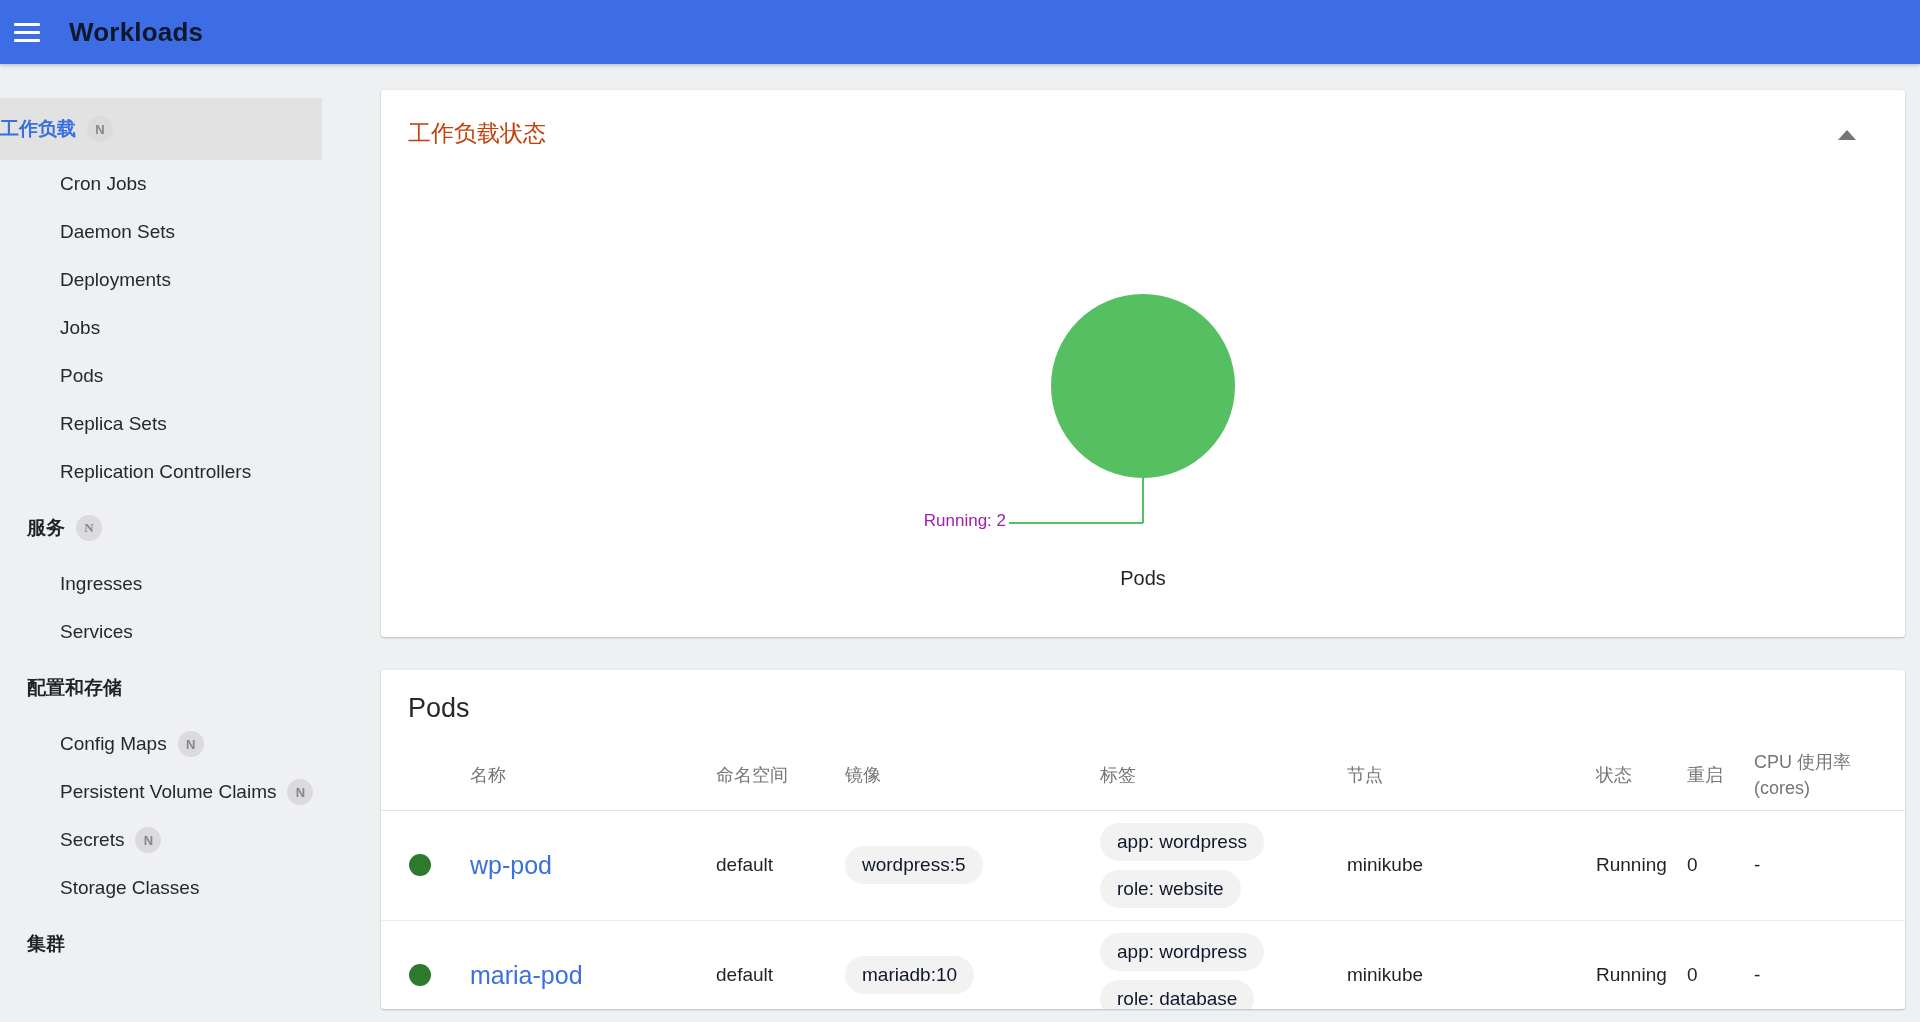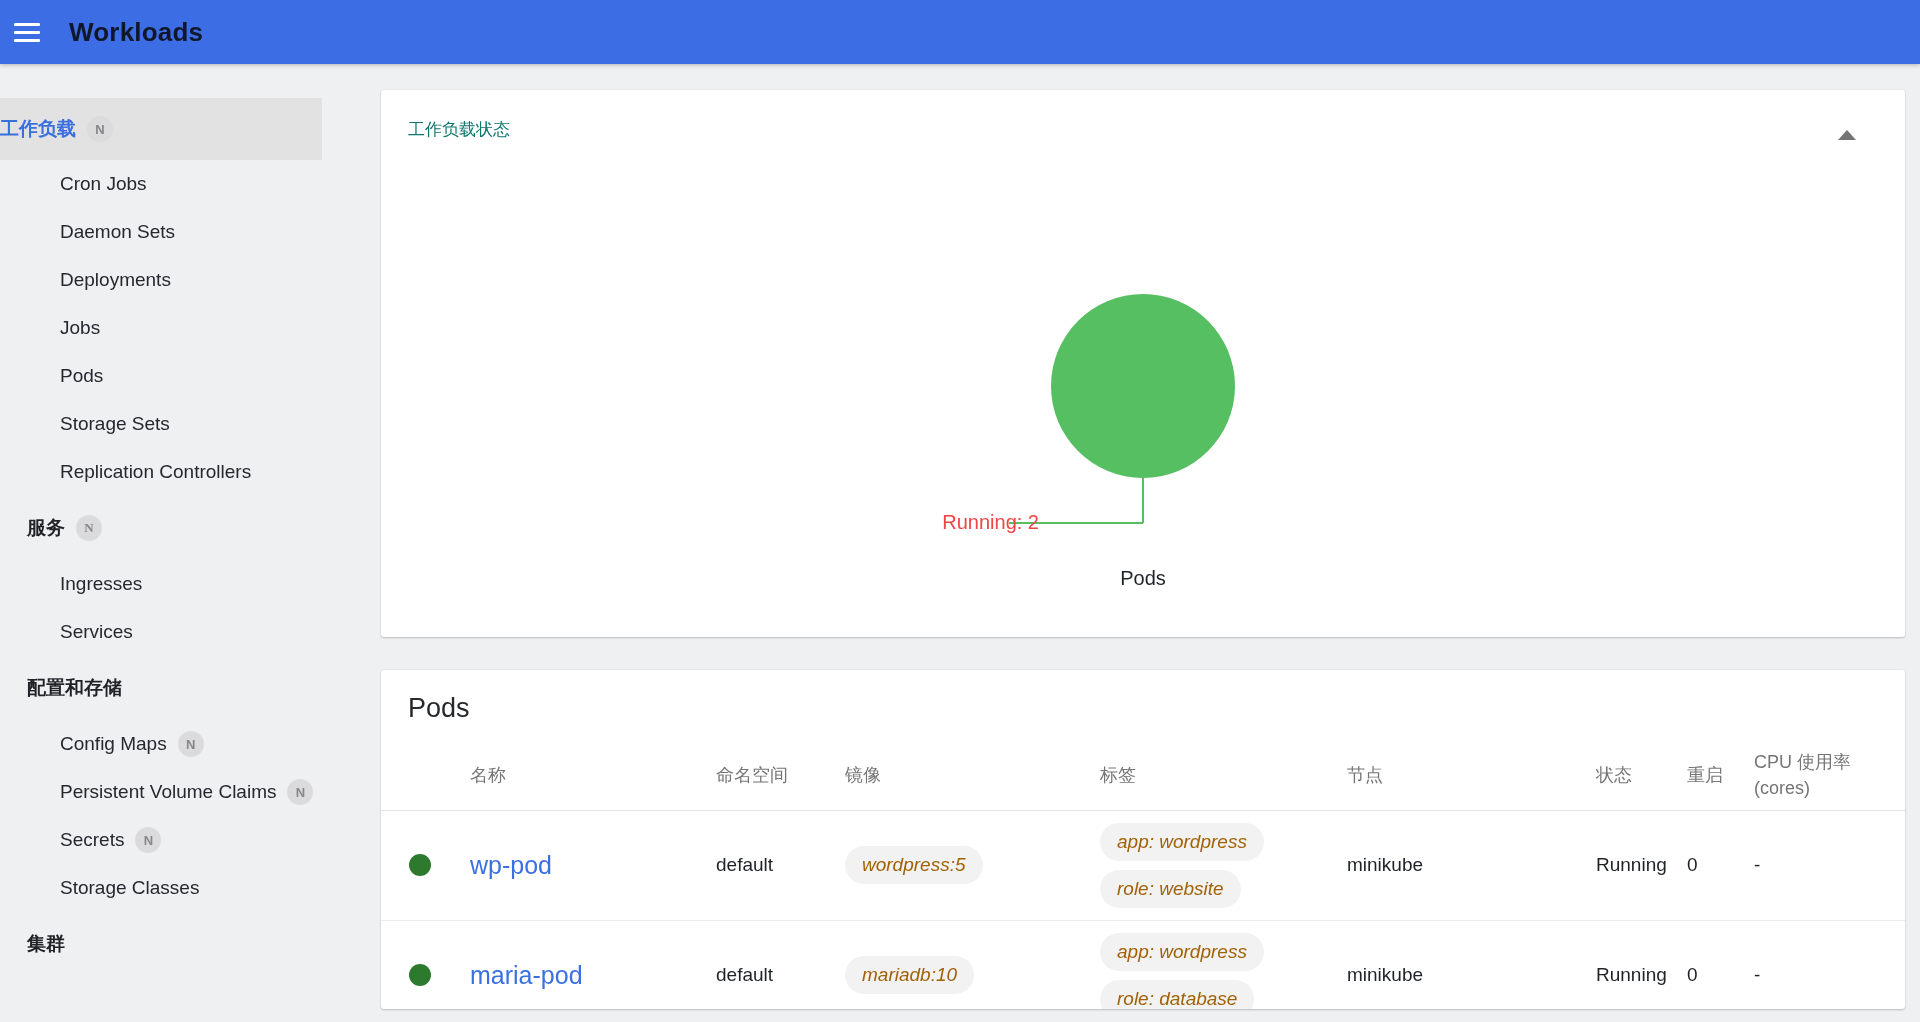--- a/index.html
+++ b/index.html
@@ -44,47 +44,47 @@
 
   
   .main { position:absolute; top:64px; left:381px; width:1524px; }
   .card {
     background:#ffffff; border-radius:3px; position:relative;
     box-shadow:0 1px 2px rgba(0,0,0,.2), 0 0 2px rgba(0,0,0,.08);
   }
   .card-status { margin-top:26px; height:547px; }
   .card-pods   { margin-top:33px; height:339px; overflow:hidden; }
 
-  .card-status-title { position:absolute; left:27px; top:28px; font-size:17px; color:#0f766e; }
+  .card-status-title { position:absolute; left:27px; top:28px; font-size:23px; color:#c2410c; }
   .collapse-arrow { position:absolute; right:48px; top:40px; width:20px; height:16px; cursor:pointer; display:flex; justify-content:center; }
   .collapse-arrow .tri { width:0; height:0; border-left:9px solid transparent; border-right:9px solid transparent; border-bottom:10px solid #757575; }
 
   .pie { position:absolute; left:670px; top:204px; width:184px; height:184px; border-radius:50%; background:#55bf61; }
   .leader-v { position:absolute; left:761px; top:388px; width:2px; height:45px; background:#55bf61; }
   .leader-h { position:absolute; left:628px; top:432px; width:134px; height:2px; background:#55bf61; }
-  .pie-callout { position:absolute; right:866px; top:421px; font-size:20px; color:#ef4444; }
+  .pie-callout { position:absolute; right:899px; top:421px; font-size:17px; color:#a21caf; }
   .pie-caption { position:absolute; left:0; top:477px; width:100%; text-align:center; font-size:20px; color:#1f2328; }
 
   .card-pods-title { position:absolute; left:27px; top:23px; font-size:27px; color:#26292c; }
 
   table.pods { position:absolute; top:70px; left:0; width:1524px; border-collapse:collapse; table-layout:fixed; }
   table.pods th {
     height:70px; padding:0; text-align:left; vertical-align:middle;
     color:#757575; font-size:18px; font-weight:400;
     border-bottom:1px solid #e4e4e4;
   }
   table.pods td { padding:12px 0; vertical-align:middle; font-size:19px; color:#1f2328; }
   tr.data-row-1 td { border-bottom:1px solid #ededed; }
   .cpu-head { line-height:26px; }
 
   .status-dot { width:22px; height:22px; border-radius:50%; background:#2d7a2e; margin-left:28px; }
   .pod-link { color:#3a70e2; text-decoration:none; cursor:pointer; font-size:25px; }
   .chip {
     display:inline-block; background:#f2f2f2; border-radius:19px;
-    padding:8px 17px; font-size:19px; color:#a16207; white-space:nowrap;font-style:italic;
+    padding:8px 17px; font-size:19px; color:#0f172a; white-space:nowrap;
   }
   .label-stack { display:flex; flex-direction:column; align-items:flex-start; gap:9px; }
 </style>
 </head>
 <body>
 
 <header class="topbar">
   <div class="hamburger">
     <span></span>
       <span></span>
@@ -107,21 +107,21 @@
   <div class="nav-item">
       <span>Deployments</span>
     </div>
   <div class="nav-item">
       <span>Jobs</span>
     </div>
   <div class="nav-item">
       <span>Pods</span>
     </div>
   <div class="nav-item">
-      <span>Storage Sets</span>
+      <span>Replica Sets</span>
     </div>
   <div class="nav-item">
       <span>Replication Controllers</span>
     </div>
   <div class="nav-header">
     <span>服务</span>
     <span class="badge">N</span>
   </div>
   <div class="nav-item">
       <span>Ingresses</span>

